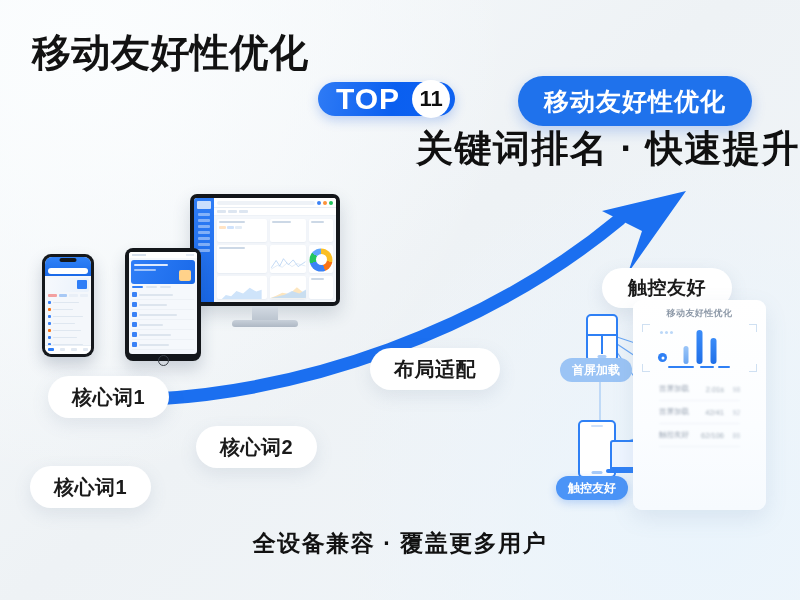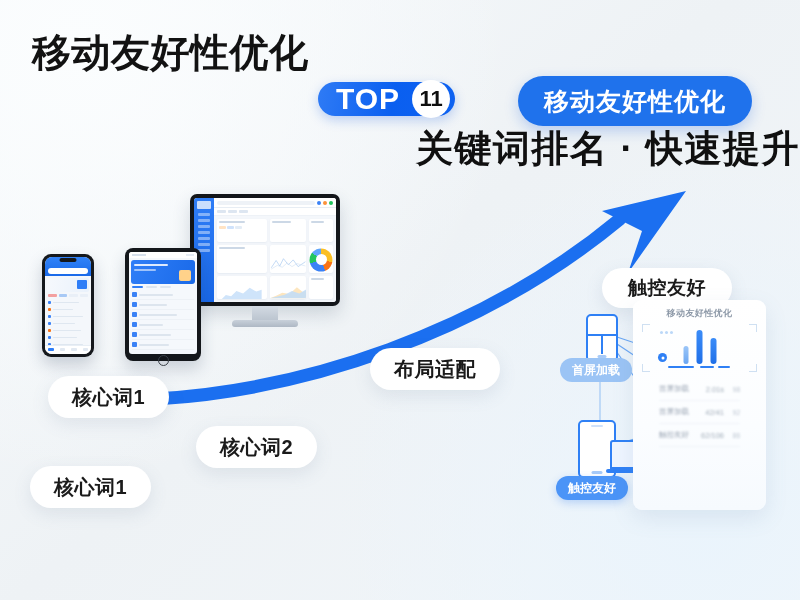--- a/index.html
+++ b/index.html
@@ -620,14 +620,15 @@
         <div class="v2">92</div>
       </div>
       <div class="sc-row">
         <div class="nm">触控友好</div>
         <div class="v1">62/106</div>
         <div class="v2">86</div>
       </div>
     </div>
   </div>
 
+  <div class="footer">全设备兼容 · 覆盖更多用户</div>
 
 </div>
 
 </body></html>

